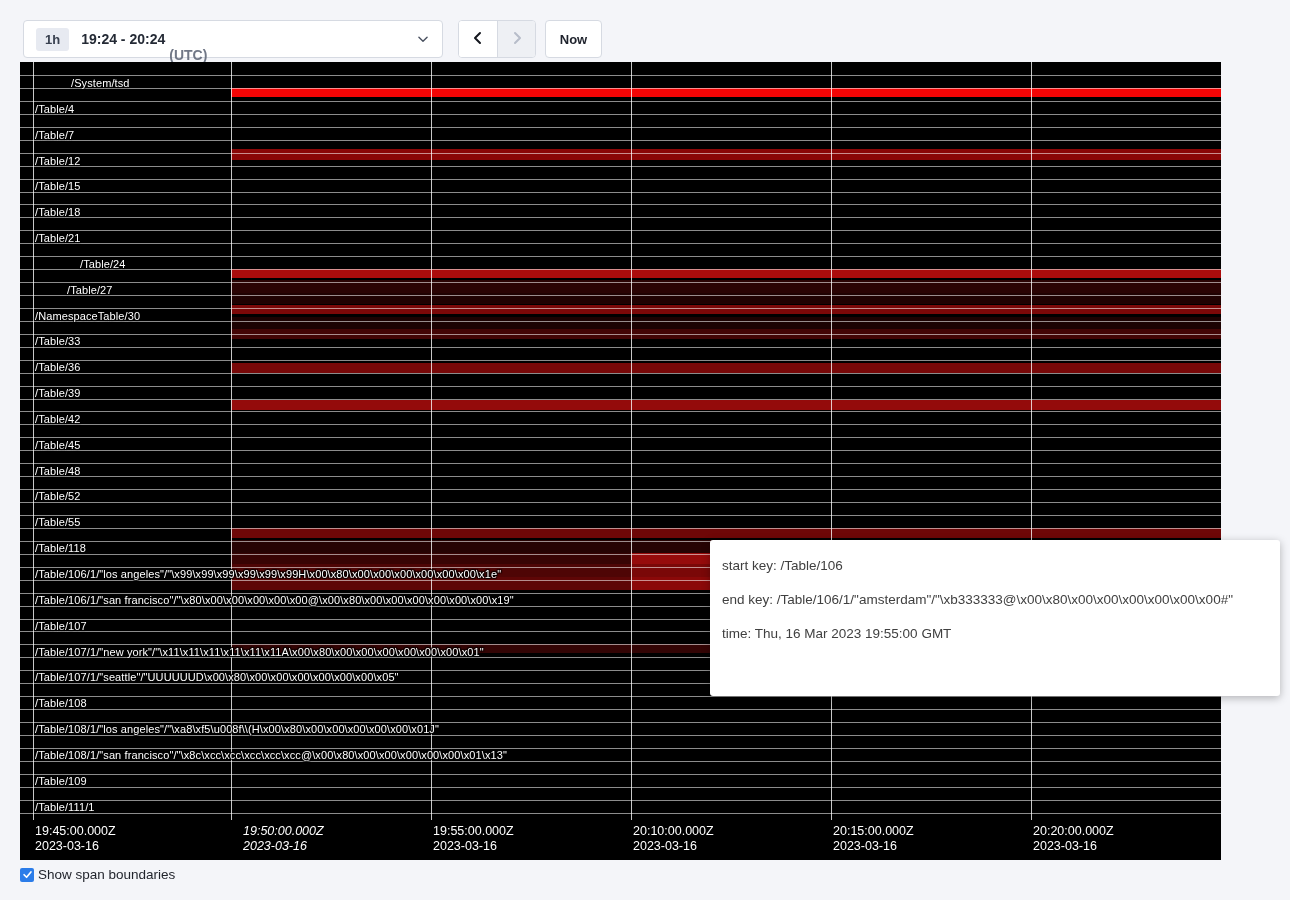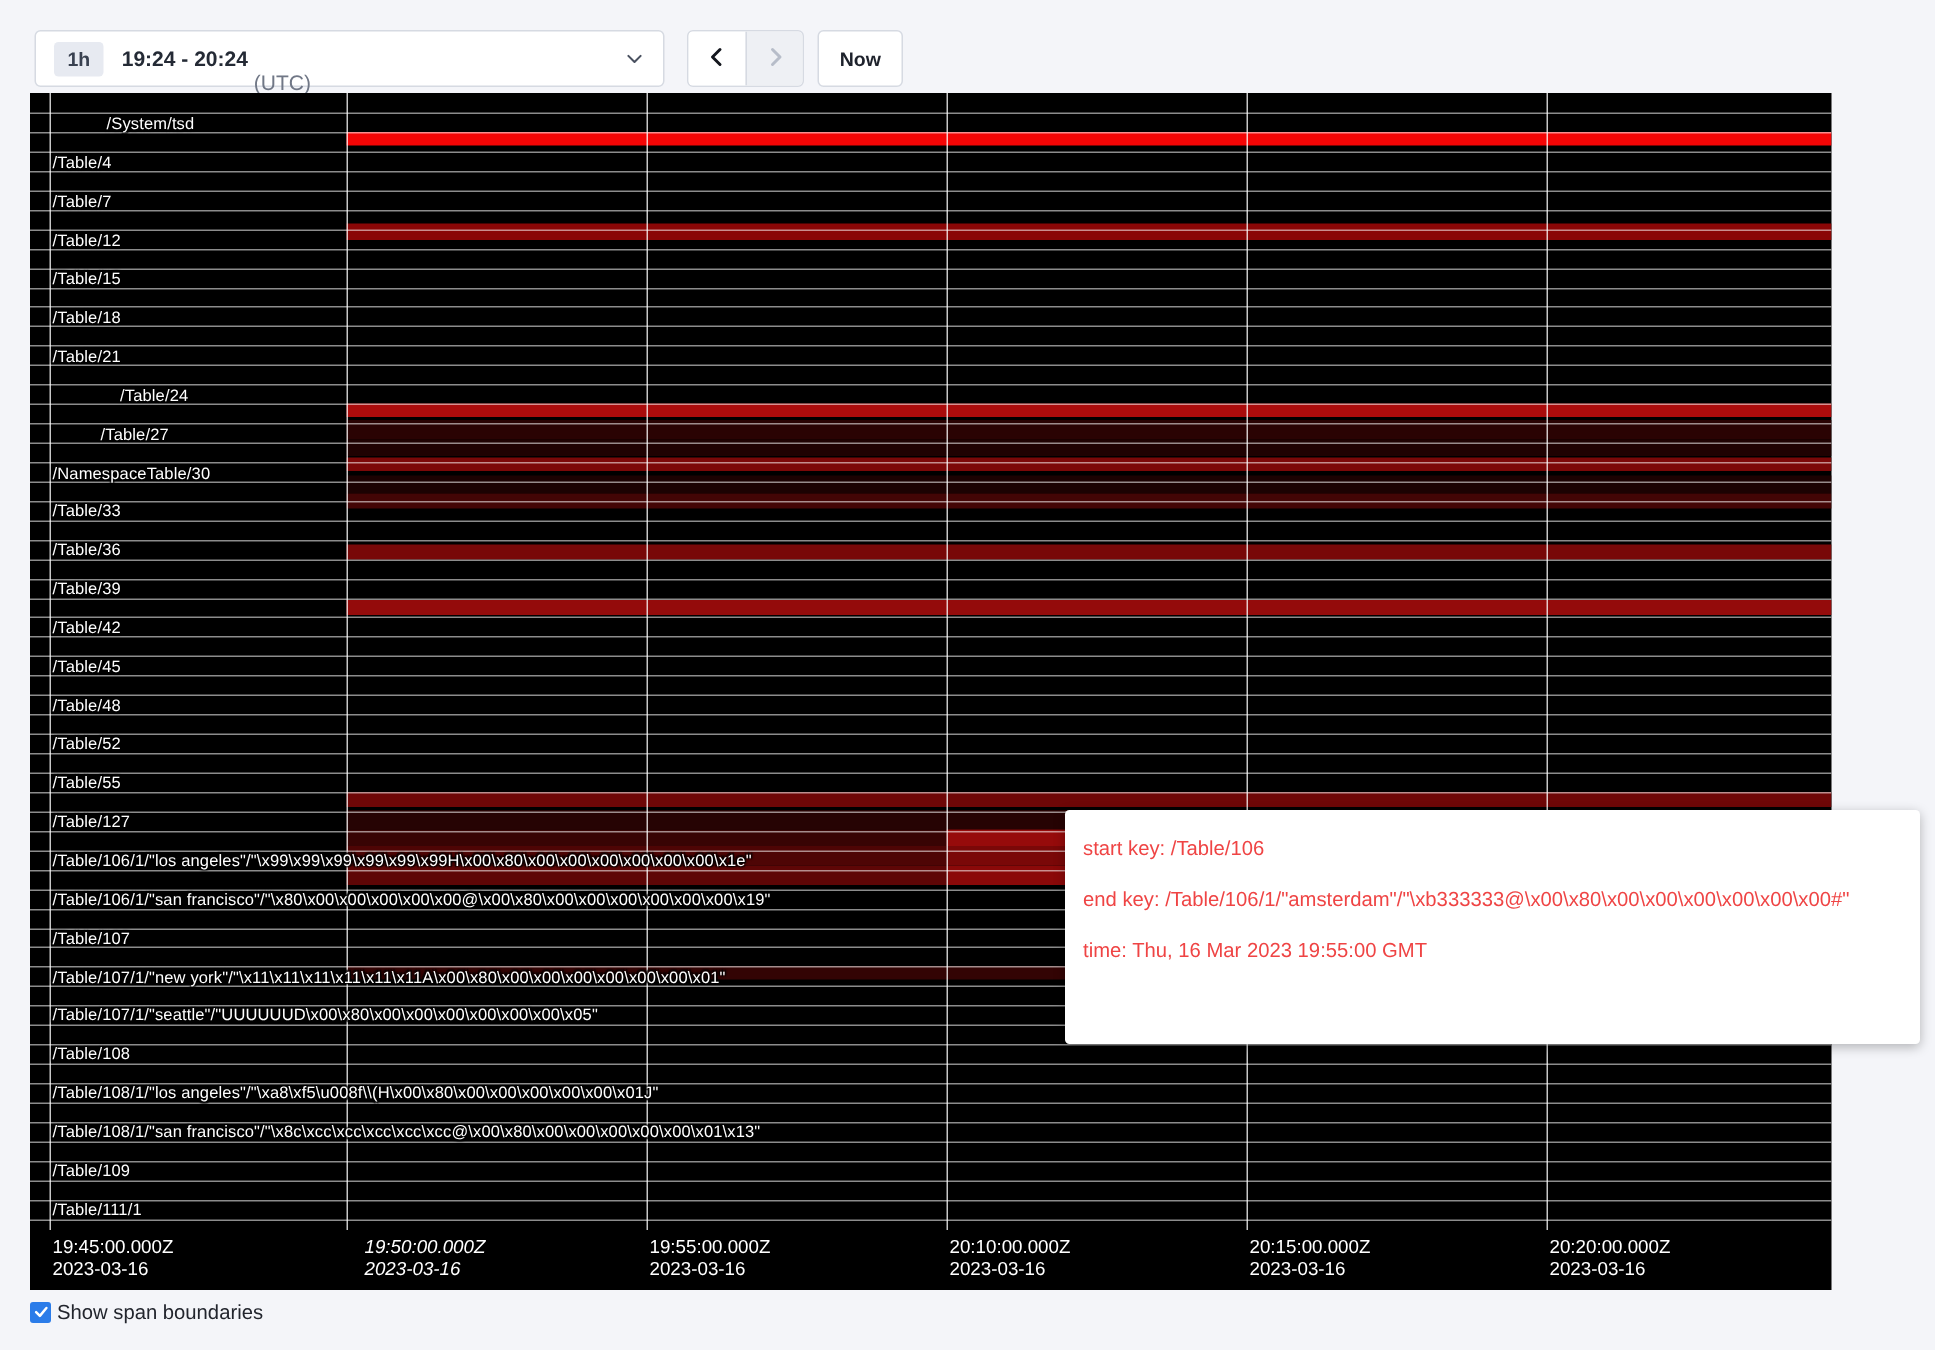--- a/index.html
+++ b/index.html
@@ -16,21 +16,21 @@
   .range-select {
     position:absolute; left:23px; top:20px; width:420px; height:38px;
     background:#fff; border:1px solid #d6dae2; border-radius:4px;
     display:flex; align-items:center; padding:0 12px; cursor:pointer;
   }
   .range-chip {
     background:#e7eaf1; color:#394150; font-weight:700; font-size:13px;
     border-radius:3px; padding:4px 9px; margin-right:12px;
   }
   .range-text { font-size:14px; font-weight:700; color:#242a35; }
-  .range-suffix { font-size:14px; font-weight:400; color:#707786; margin-left:4px;margin-top:32px; }
+  .range-suffix { font-size:14px; font-weight:700; color:#707786; margin-left:4px;margin-top:32px; }
   .range-chevron { margin-left:auto; display:flex; align-items:center; }
 
   .nav-group {
     position:absolute; left:458px; top:20px; height:38px; display:flex;
     border:1px solid #d6dae2; border-radius:4px; overflow:hidden; background:#fff;
   }
   .nav-btn {
     width:38px; height:36px; display:flex; align-items:center; justify-content:center;
     background:#fff; border:none; cursor:pointer;
   }
@@ -62,21 +62,21 @@
     line-height:15px; white-space:nowrap;
   }
 
   
   .kv-tooltip {
     position:absolute; left:710px; top:540px; width:570px; height:156px;
     background:#fff; border-radius:3px; box-shadow:0 2px 8px rgba(0,0,0,0.28);
     padding:8px 12px; z-index:10;
   }
   .kv-tooltip .tline {
-    font-size:13.5px; color:#ef4444; height:34px; display:flex; align-items:center;
+    font-size:13.5px; color:#404040; height:34px; display:flex; align-items:center;
     white-space:nowrap; overflow:hidden;
   }
 
   
   .footer-row { position:absolute; left:20px; top:867px; display:flex; align-items:center; }
   .checkbox {
     width:14px; height:14px; background:#2b7ce9; border-radius:2px;
     display:flex; align-items:center; justify-content:center; cursor:pointer; flex:0 0 auto;
   }
   .checkbox svg { display:block; }
@@ -212,21 +212,21 @@
     <div class="rowlabel" style="top: 221.7px; margin-left: 32px;">/Table/27</div>
     <div class="rowlabel" style="top: 247.6px;">/NamespaceTable/30</div>
     <div class="rowlabel" style="top: 273.4px;">/Table/33</div>
     <div class="rowlabel" style="top: 299.2px;">/Table/36</div>
     <div class="rowlabel" style="top: 325.1px;">/Table/39</div>
     <div class="rowlabel" style="top: 350.9px;">/Table/42</div>
     <div class="rowlabel" style="top: 376.8px;">/Table/45</div>
     <div class="rowlabel" style="top: 402.6px;">/Table/48</div>
     <div class="rowlabel" style="top: 428.4px;">/Table/52</div>
     <div class="rowlabel" style="top: 454.3px;">/Table/55</div>
-    <div class="rowlabel" style="top: 480.1px;">/Table/127</div>
+    <div class="rowlabel" style="top: 480.1px;">/Table/118</div>
     <div class="rowlabel" style="top: 506px;">/Table/106/1/"los angeles"/"\x99\x99\x99\x99\x99\x99H\x00\x80\x00\x00\x00\x00\x00\x00\x1e"</div>
     <div class="rowlabel" style="top: 531.8px;">/Table/106/1/"san francisco"/"\x80\x00\x00\x00\x00\x00@\x00\x80\x00\x00\x00\x00\x00\x00\x19"</div>
     <div class="rowlabel" style="top: 557.6px;">/Table/107</div>
     <div class="rowlabel" style="top: 583.5px;">/Table/107/1/"new york"/"\x11\x11\x11\x11\x11\x11A\x00\x80\x00\x00\x00\x00\x00\x00\x01"</div>
     <div class="rowlabel" style="top: 609.3px;">/Table/107/1/"seattle"/"UUUUUUD\x00\x80\x00\x00\x00\x00\x00\x00\x05"</div>
     <div class="rowlabel" style="top: 635.2px;">/Table/108</div>
     <div class="rowlabel" style="top: 661px;">/Table/108/1/"los angeles"/"\xa8\xf5\u008f\\(H\x00\x80\x00\x00\x00\x00\x00\x01J"</div>
     <div class="rowlabel" style="top: 686.8px;">/Table/108/1/"san francisco"/"\x8c\xcc\xcc\xcc\xcc\xcc@\x00\x80\x00\x00\x00\x00\x00\x01\x13"</div>
     <div class="rowlabel" style="top: 712.7px;">/Table/109</div>
     <div class="rowlabel" style="top: 738.5px;">/Table/111/1</div>

